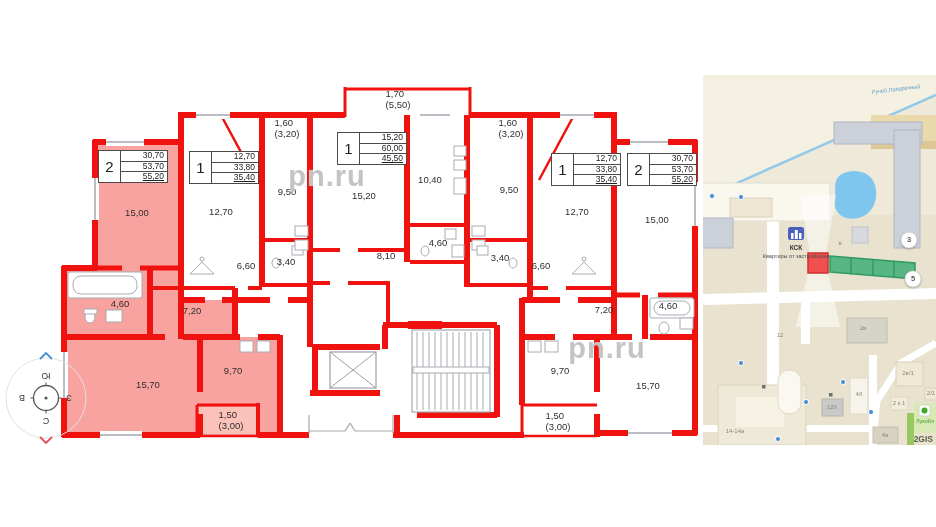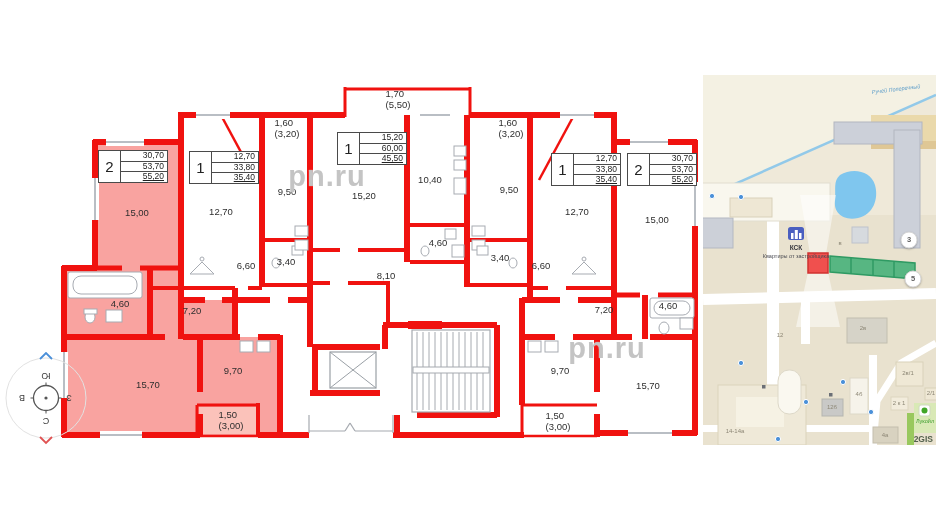--- a/index.html
+++ b/index.html
@@ -252,21 +252,21 @@
       <div class="room-label" style="left: 221px; top: 212px;">12,70</div>
       <div class="room-label" style="left: 287px; top: 192px;">9,50</div>
       <div class="room-label" style="left: 286px; top: 262px;">3,40</div>
       <div class="room-label" style="left: 246px; top: 266px;">6,60</div>
       <div class="room-label" style="left: 287px; top: 128px;">1,60
 (3,20)</div>
       <div class="room-label" style="left: 364px; top: 196px;">15,20</div>
       <div class="room-label" style="left: 430px; top: 180px;">10,40</div>
       <div class="room-label" style="left: 398px; top: 99px;">1,70
 (5,50)</div>
-      <div class="room-label" style="left: 386px; top: 276px;">8,10</div>
+      <div class="room-label" style="left: 386px; top: 256px;">8,10</div>
       <div class="room-label" style="left: 438px; top: 243px;">4,60</div>
       <div class="room-label" style="left: 577px; top: 212px;">12,70</div>
       <div class="room-label" style="left: 509px; top: 190px;">9,50</div>
       <div class="room-label" style="left: 500px; top: 258px;">3,40</div>
       <div class="room-label" style="left: 541px; top: 266px;">6,60</div>
       <div class="room-label" style="left: 511px; top: 128px;">1,60
 (3,20)</div>
       <div class="room-label" style="left: 657px; top: 220px;">15,00</div>
       <div class="room-label" style="left: 668px; top: 306px;">4,60</div>
       <div class="room-label" style="left: 604px; top: 310px;">7,20</div>

